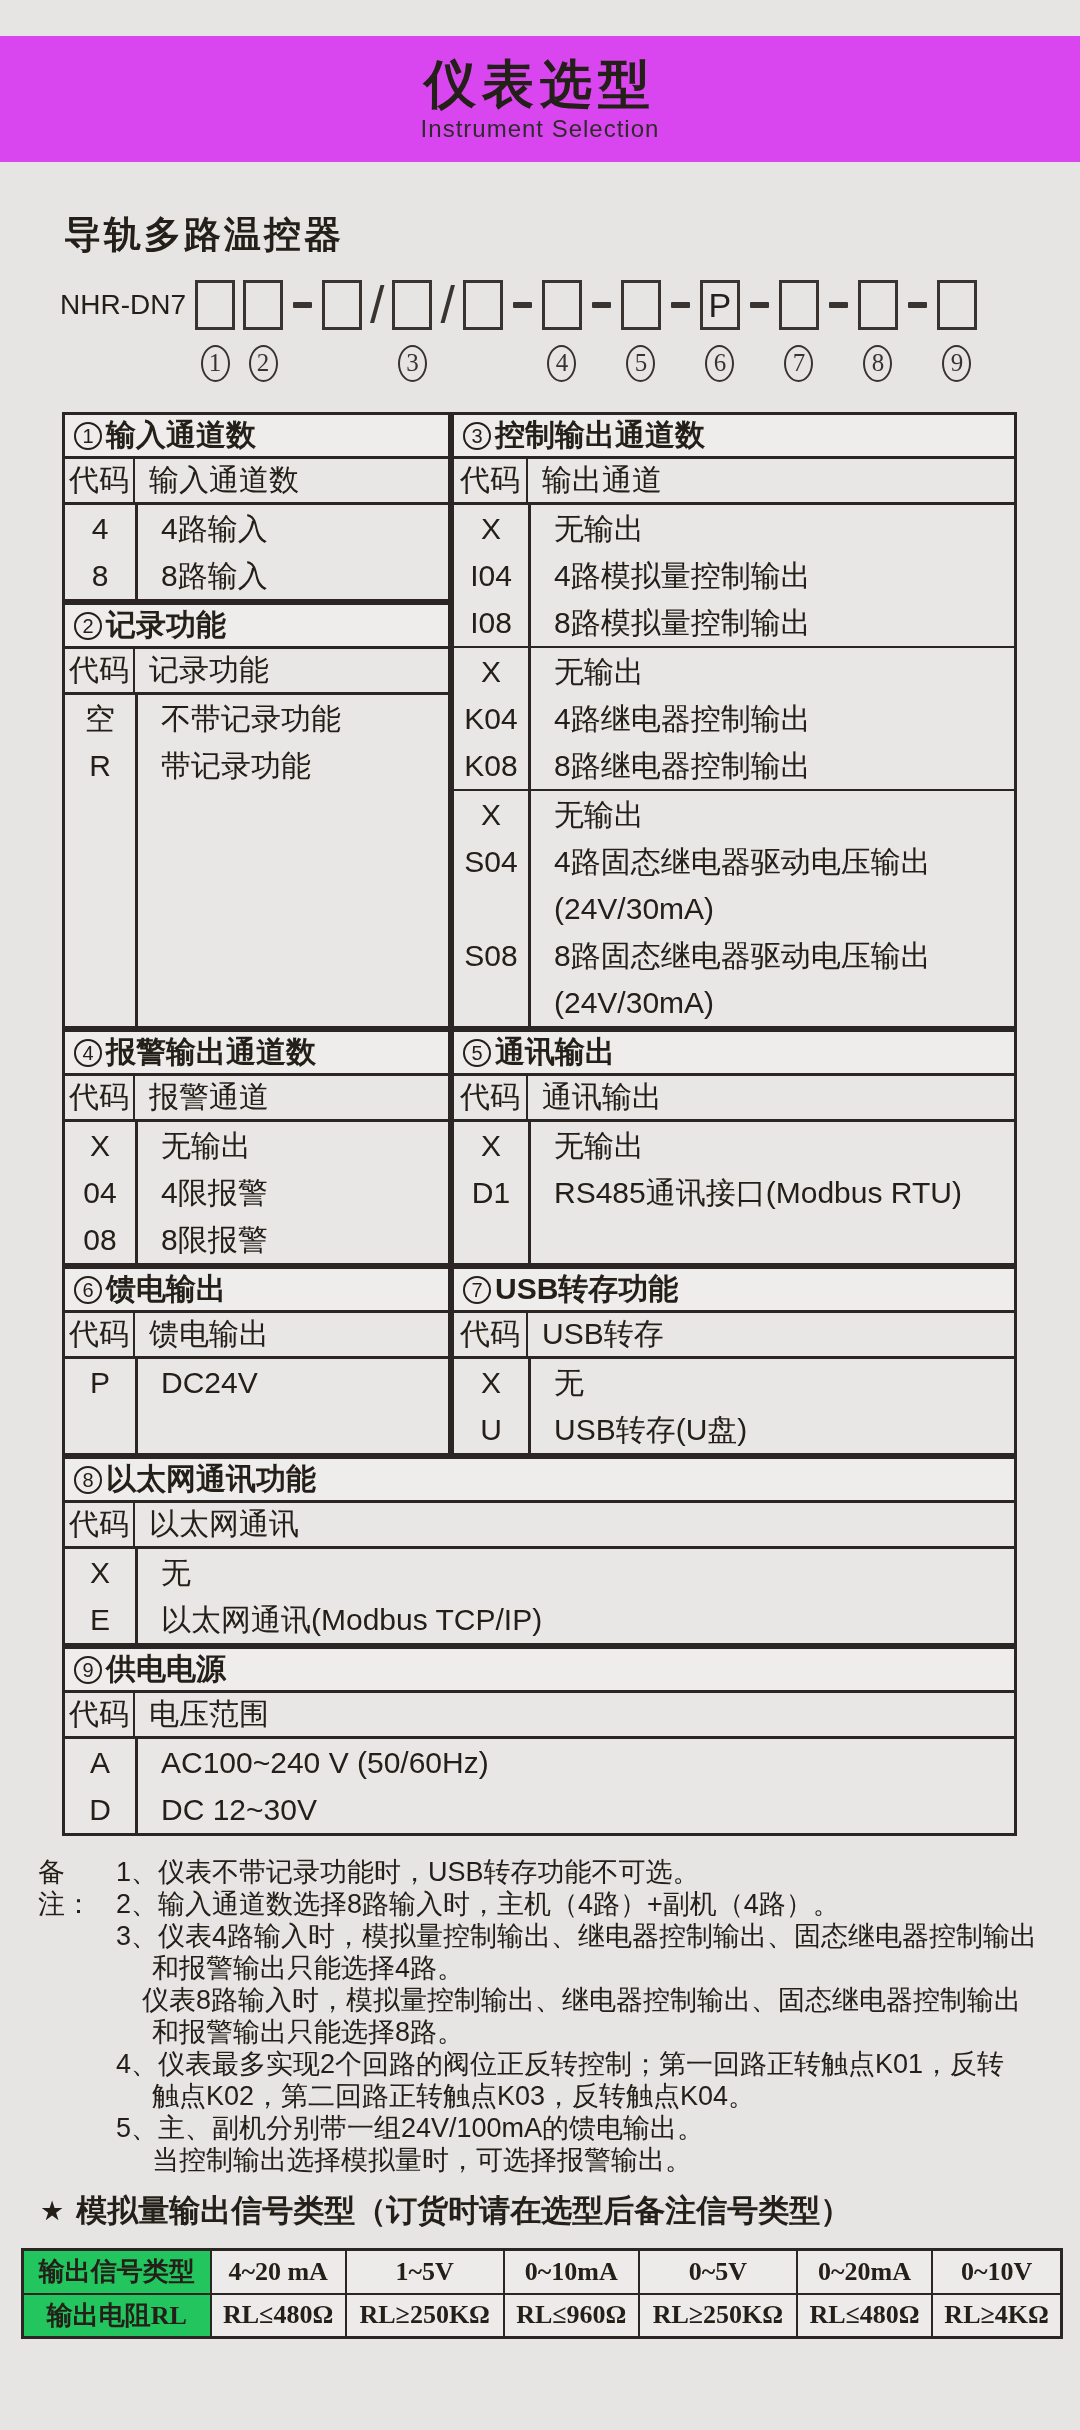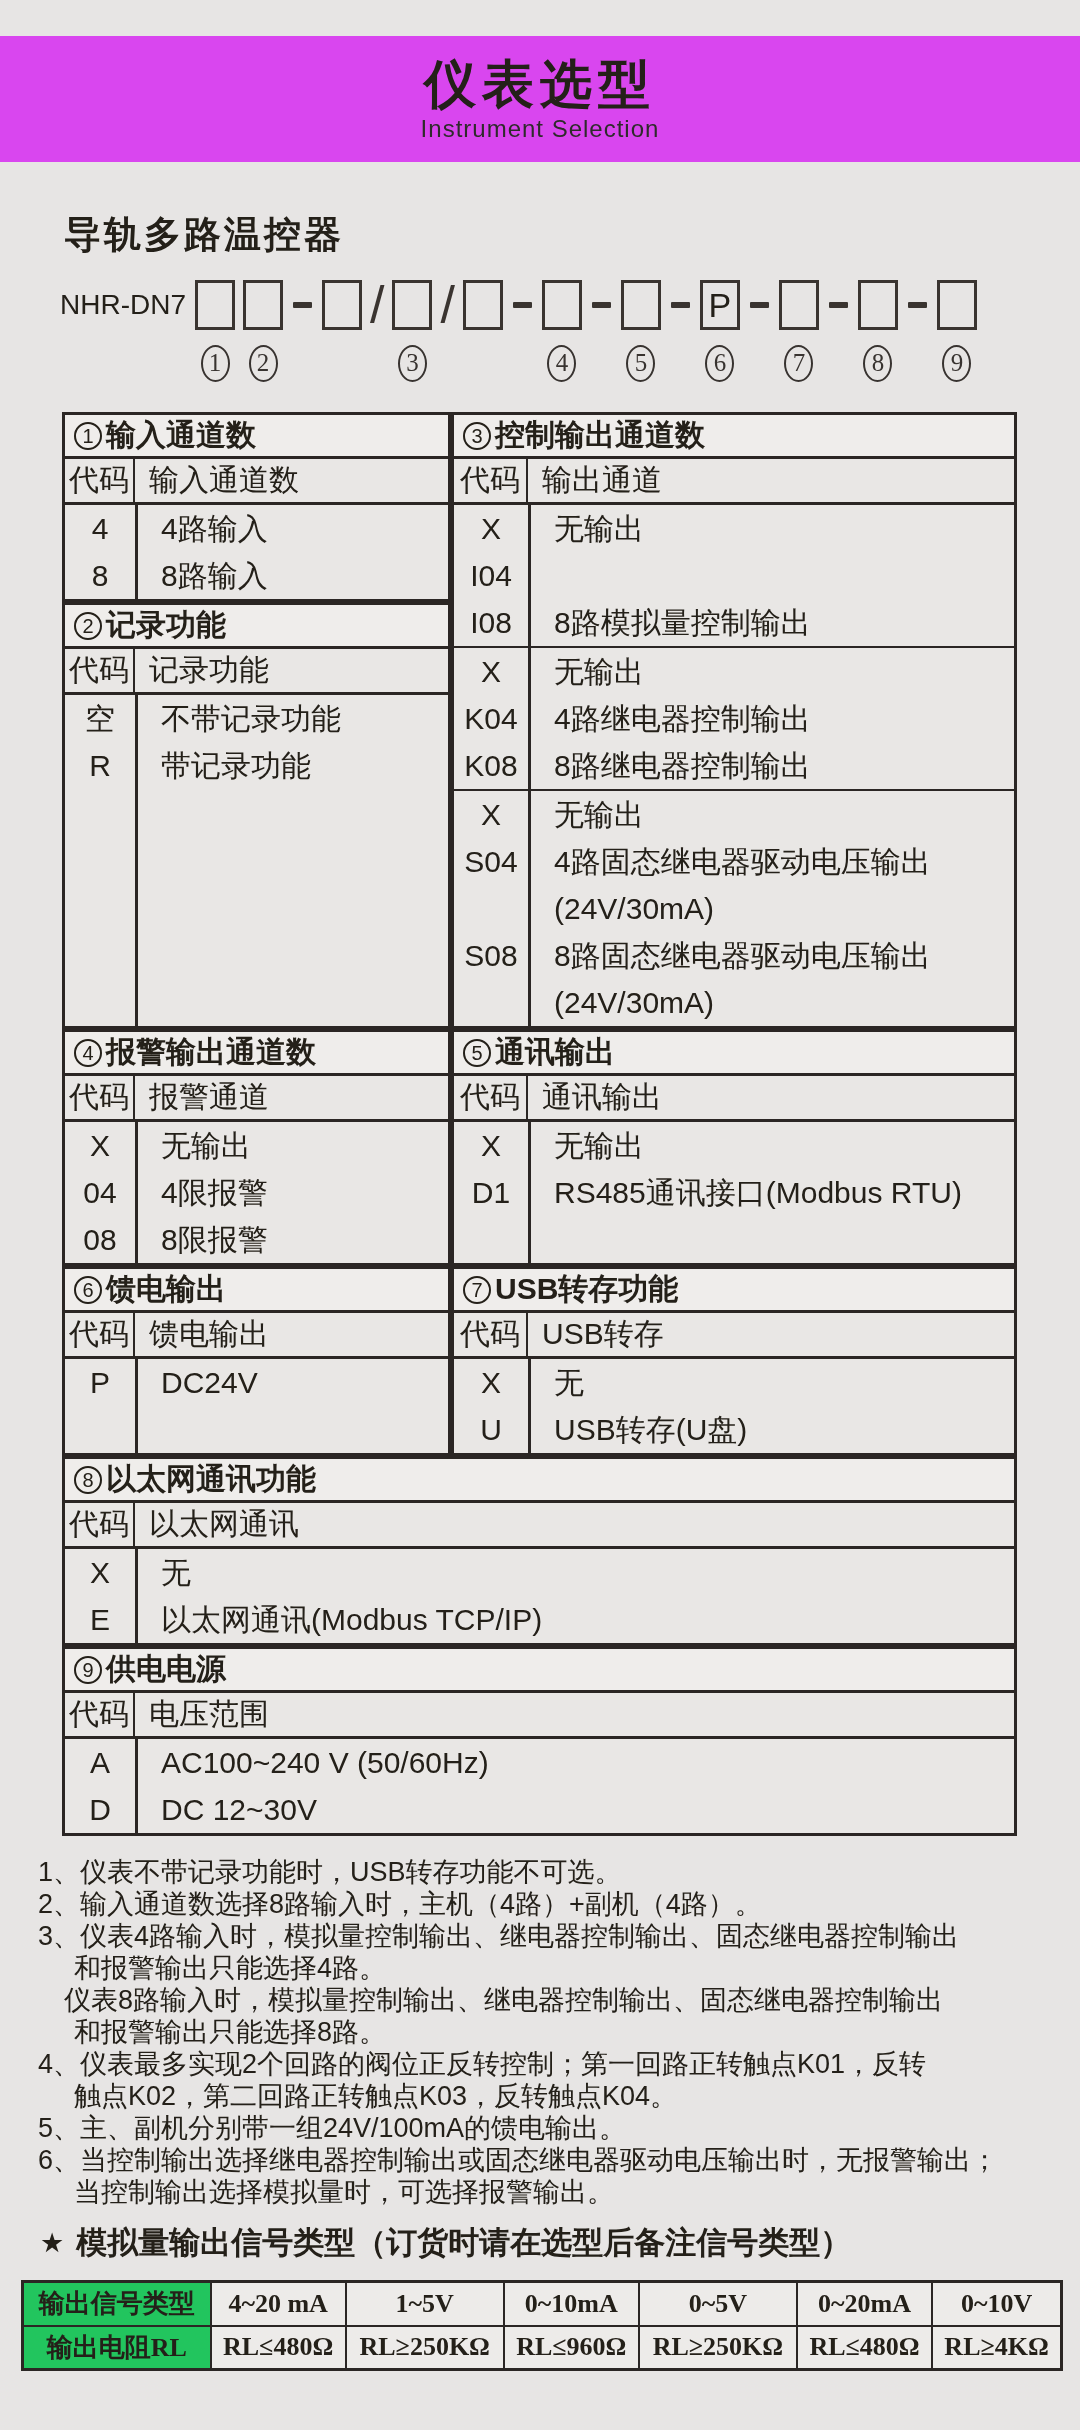--- a/index.html
+++ b/index.html
@@ -321,20 +321,23 @@
         <div class="sec-body">
           <div class="grp">
             <div class="trow">
               <span class="cc">X</span>
               <div class="dd">
                 <div class="dline">无输出</div>
               </div>
             </div>
             <div class="trow">
               <span class="cc">I04</span>
+              <div class="dd">
+                <div class="dline">4路模拟量控制输出</div>
+              </div>
             </div>
             <div class="trow">
               <span class="cc">I08</span>
               <div class="dd">
                 <div class="dline">8路模拟量控制输出</div>
               </div>
             </div>
           </div>
           <div class="grp">
             <div class="trow">
@@ -541,31 +544,31 @@
                 <div class="dline">DC 12~30V</div>
               </div>
             </div>
           </div>
         </div>
       </section>
   </div>
 </div>
 
 <div class="notes">
+  <span class="notes-label">备注：</span>
   <div class="note-lines" id="note-lines">
       <div class="note-line n0">1、仪表不带记录功能时，USB转存功能不可选。</div>
       <div class="note-line n0">2、输入通道数选择8路输入时，主机（4路）+副机（4路）。</div>
       <div class="note-line n0">3、仪表4路输入时，模拟量控制输出、继电器控制输出、固态继电器控制输出</div>
       <div class="note-line n1">和报警输出只能选择4路。</div>
       <div class="note-line n1b">仪表8路输入时，模拟量控制输出、继电器控制输出、固态继电器控制输出</div>
       <div class="note-line n1">和报警输出只能选择8路。</div>
       <div class="note-line n0">4、仪表最多实现2个回路的阀位正反转控制；第一回路正转触点K01，反转</div>
       <div class="note-line n1">触点K02，第二回路正转触点K03，反转触点K04。</div>
       <div class="note-line n0">5、主、副机分别带一组24V/100mA的馈电输出。</div>
-      <div class="note-line n0">6、当控制输出选择继电器控制输出或固态继电器驱动电压输出时，无报警输出；</div>
       <div class="note-line n1">当控制输出选择模拟量时，可选择报警输出。</div>
     </div>
 </div>
 
 <div class="star-note">
   <span class="star-icon">★</span>
   <span>模拟量输出信号类型（订货时请在选型后备注信号类型）</span>
 </div>
 
 <table class="signal-table">

